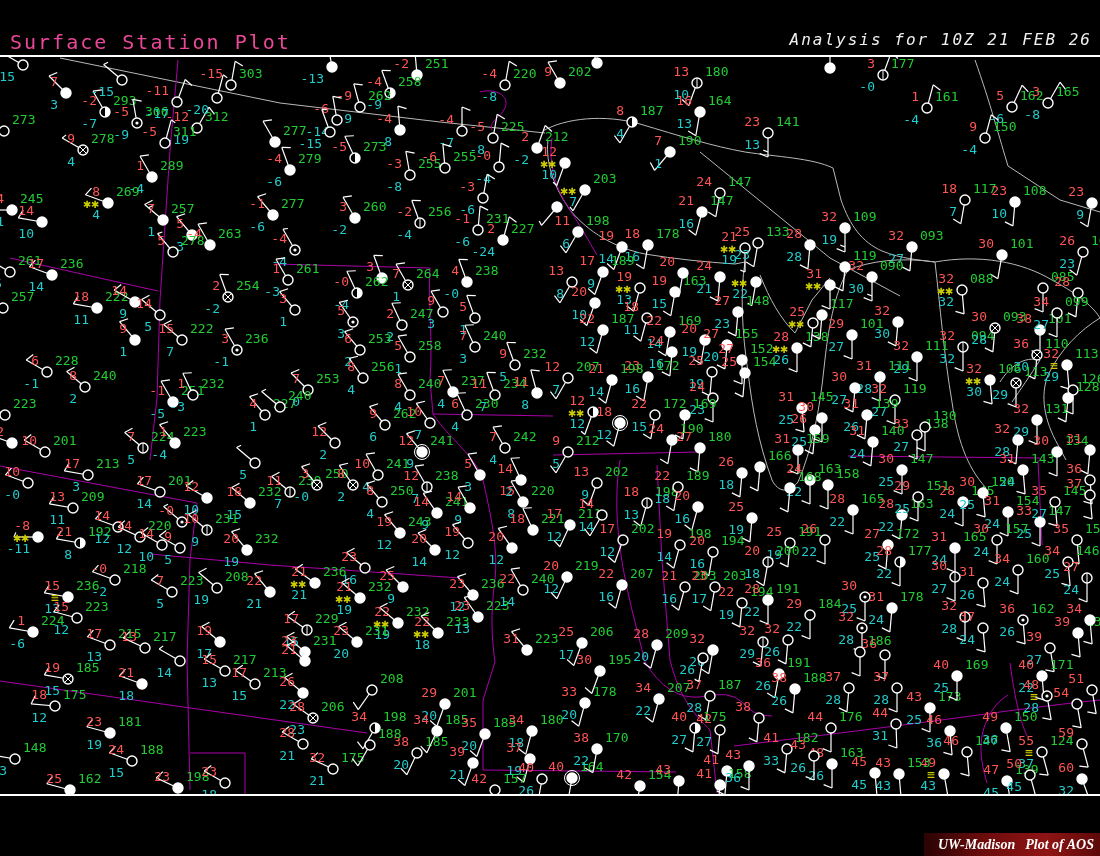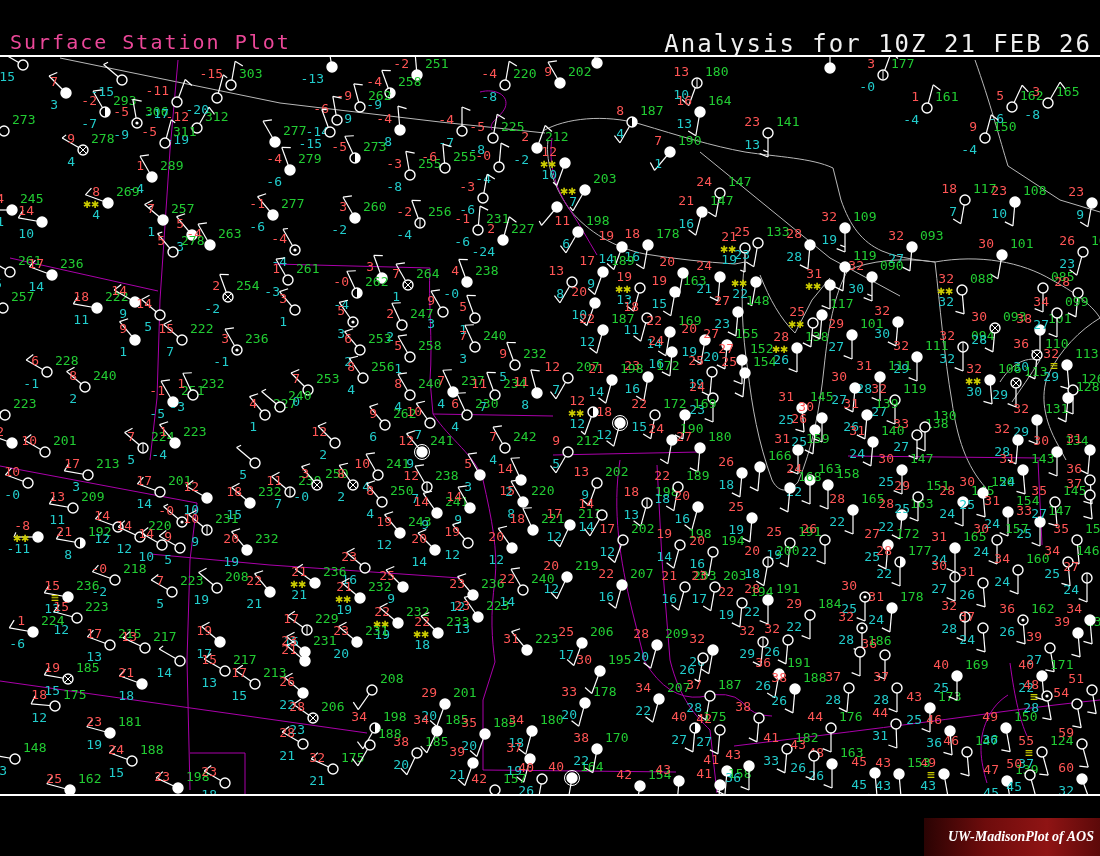--- a/index.html
+++ b/index.html
@@ -1,26 +1,26 @@
 <!DOCTYPE html>
 <html><head>
 <meta charset="utf-8">
 <style>
   html,body{margin:0;padding:0;background:#000;}
   #screen{position:relative;width:1100px;height:856px;background:#000;overflow:hidden;
           font-family:"DejaVu Sans Mono", monospace;}
   #header{position:absolute;left:0;top:0;width:1100px;height:55px;}
   .title-left{position:absolute;left:10px;top:30px;font-size:20px;letter-spacing:2px;color:#ec4899;}
-  .title-right{position:absolute;right:8px;top:30px;font-size:24px;letter-spacing:2px;color:#f0f0f0;}
+  .title-right{position:absolute;right:8px;top:30px;font-size:16px;letter-spacing:2px;color:#f0f0f0;font-style:italic;}
   #topline{position:absolute;left:0;top:55px;width:1100px;height:2px;background:#fff;}
   #botline{position:absolute;left:0;top:794px;width:1100px;height:2px;background:#fff;}
   #map{position:absolute;left:0;top:57px;width:1100px;height:737px;}
-  #footer{position:absolute;right:0;bottom:0;width:176px;height:38px;
+  #footer{position:absolute;right:0;bottom:0;width:176px;height:23px;
           background:linear-gradient(90deg,#2a0303 0%,#6e0c0c 35%,#8f1414 70%,#5c0909 100%);
-          display:flex;align-items:center;justify-content:flex-end;padding-right:6px;box-sizing:border-box;}
+          display:flex;align-items:center;justify-content:flex-end;gap:10px;padding-right:6px;box-sizing:border-box;}
   .credit{color:#fff;font-family:"Liberation Serif", serif;font-style:italic;font-weight:bold;font-size:14px;white-space:nowrap;}
   svg text{font-family:"DejaVu Sans Mono", monospace;font-size:13px;}
 </style>
 </head>
 <body>
 
 <div id="screen">
   <div id="header">
     <span class="title-left">Surface Station Plot</span>
     <span class="title-right">Analysis for 10Z 21 FEB 26</span>

